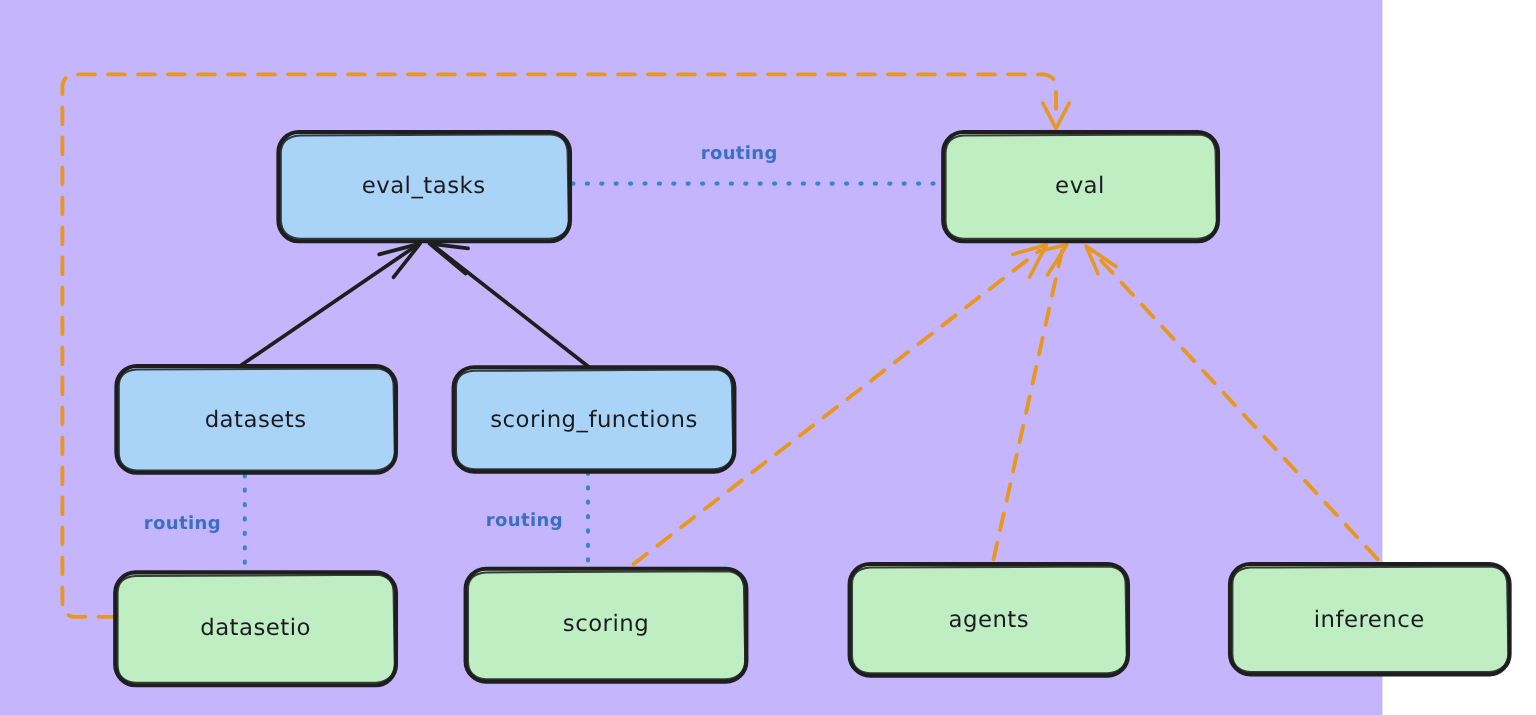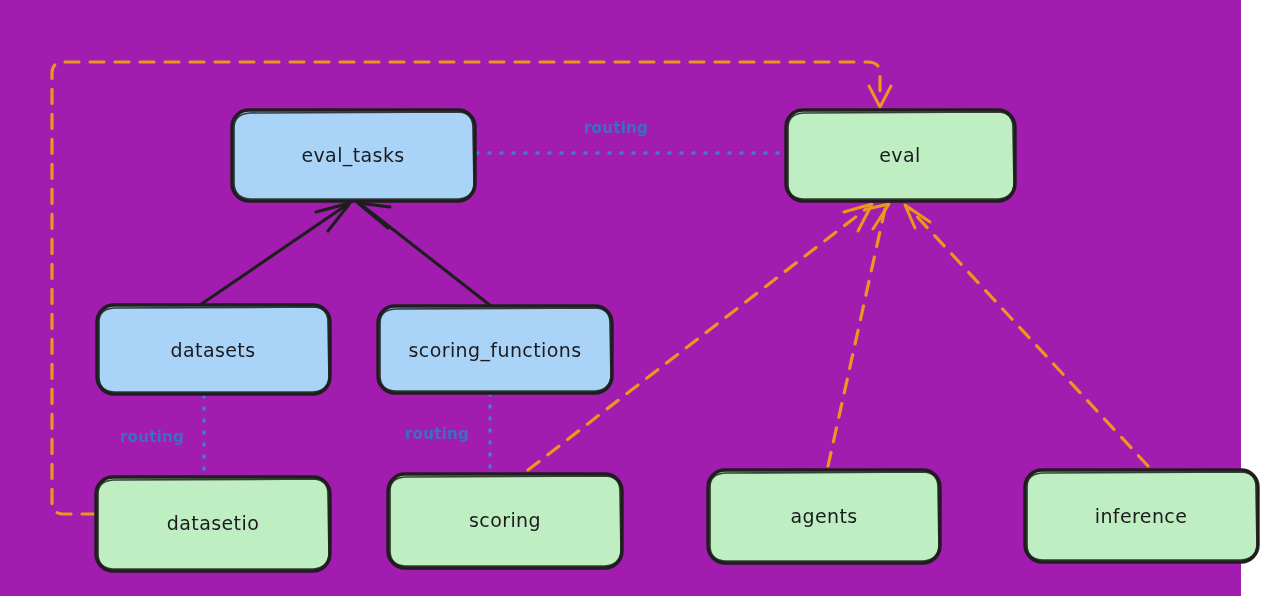--- a/index.html
+++ b/index.html
@@ -8,23 +8,23 @@
     background: #ffffff;
   }
   body {
     width: 1280px;
     height: 596px;
     overflow: hidden;
     font-family: "DejaVu Sans", sans-serif;
   }
   #diagram-root {
     position: relative;
-    width: 1241px;
+    width: 1152px;
     height: 596px;
-    background: #a21caf;
+    background: #c4b5fd;
   }
   svg#diagram-svg {
     display: block;
     width: 1280px;
     height: 596px;
   }
   .node-label {
     font-family: "DejaVu Sans", sans-serif;
     font-size: 19px;
     fill: #1b1b1f;

